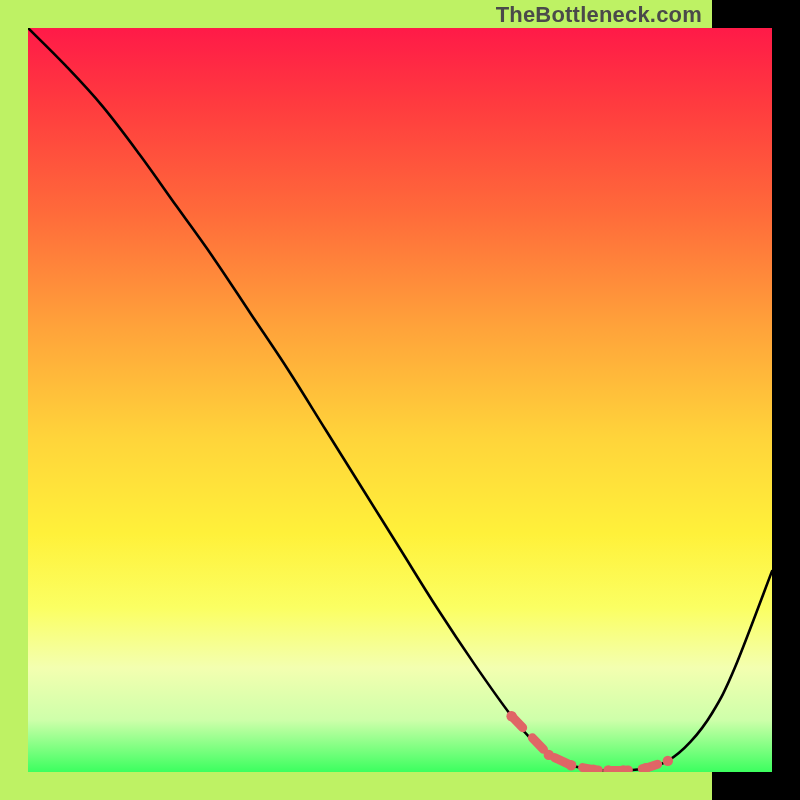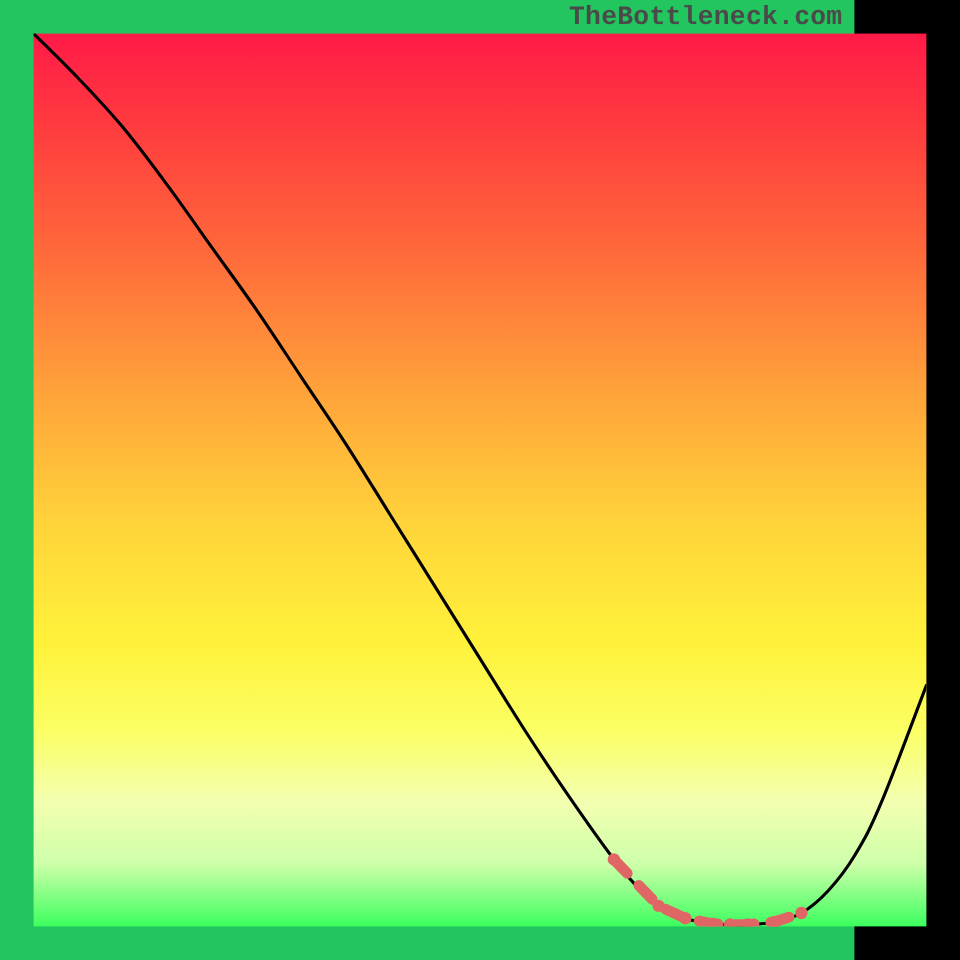--- a/index.html
+++ b/index.html
@@ -10,22 +10,21 @@
     background: #000;
     overflow: hidden;
     font-family: Arial, Helvetica, sans-serif;
   }
   .frame {
     position: absolute;
     left: 0;
     top: 0;
     width: 712px;
     height: 800px;
-    background: #22c55e;
-    font-family: Liberation Mono, monospace;
+    background: #bef264;
   }
   .plot {
     position: absolute;
     left: 28px;
     top: 28px;
     width: 744px;
     height: 744px;
     background: linear-gradient(to bottom,
       #ff1a48 0%,
       #ff3a3f 10%,

